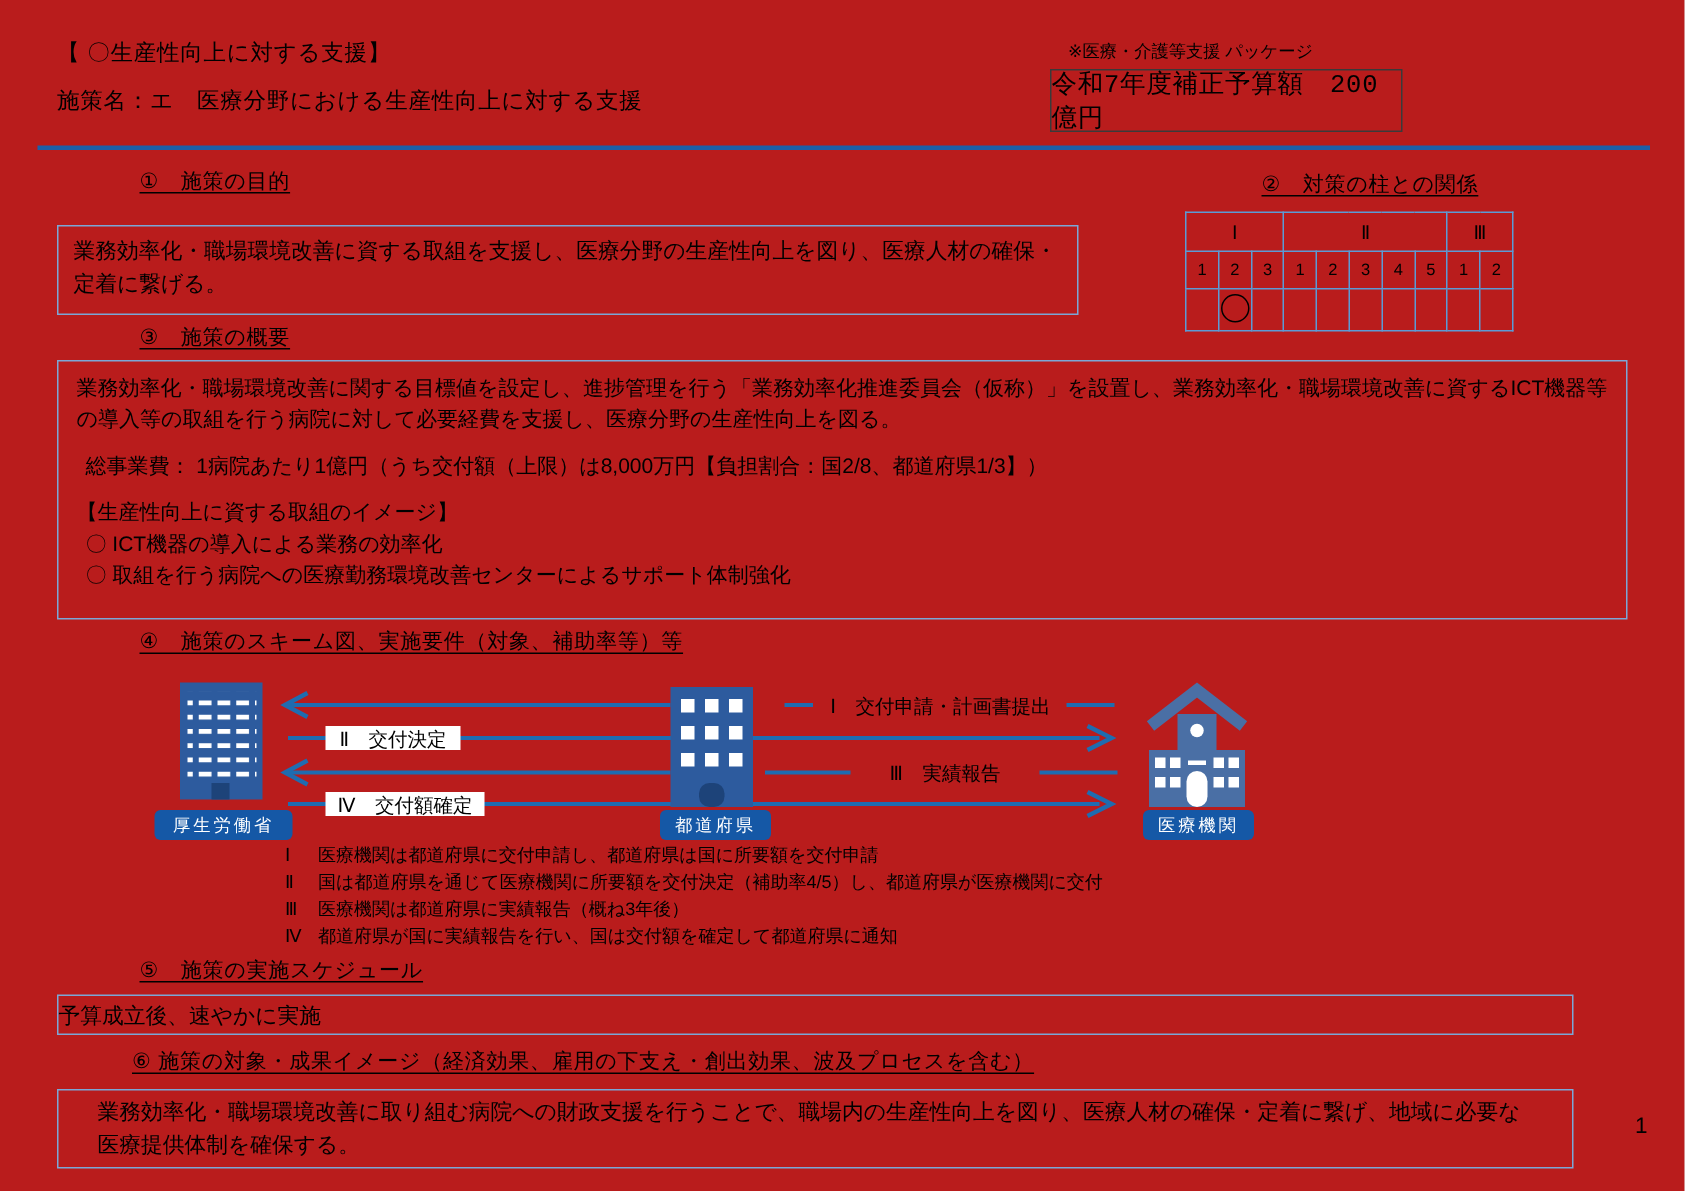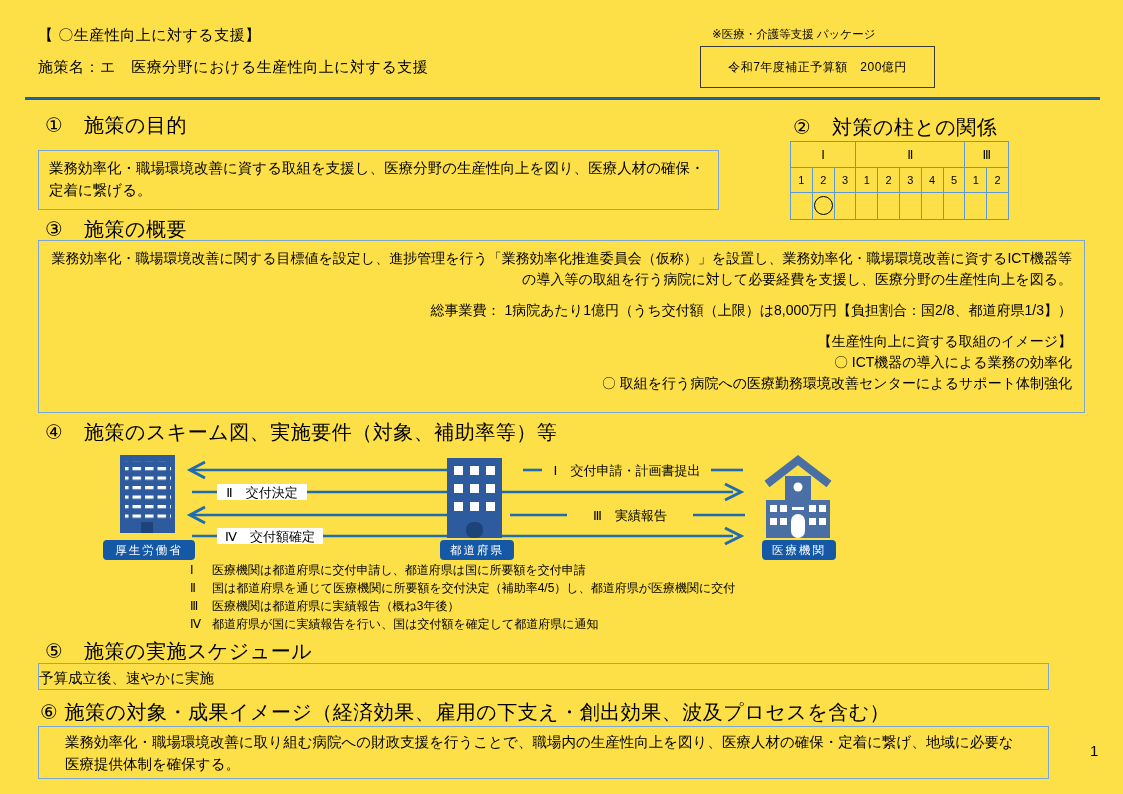--- a/index.html
+++ b/index.html
@@ -1,39 +1,39 @@
 <!DOCTYPE html>
 <html><head>
 <meta charset="utf-8">
 <style>
   html,body{margin:0;padding:0;background:#e9e9e9;}
   .page{
-    position:relative;width:1123px;height:794px;background:#fde047;margin:0 auto;
+    position:relative;width:1123px;height:794px;background:#b91c1c;margin:0 auto;
     font-family:"Liberation Sans","DejaVu Sans",sans-serif;color:#000;overflow:hidden;
   }
   .abs{position:absolute;}
   .title-line{font-size:15px;letter-spacing:.5px;}
   .pkg-note{font-size:11.5px;}
   .budget-box{
     width:233px;height:40px;border:1.5px solid #3a3a3a;display:flex;align-items:center;justify-content:center;
-    font-size:12px;letter-spacing:.5px;
+    font-size:17px;letter-spacing:.5px;font-family:Liberation Mono, monospace;
   }
   .dept{font-size:13.5px;text-align:right;line-height:1.45;}
   .divider{height:3px;background:#1e5fa9;}
-  .sec-heading{font-size:20px;text-underline-offset:3px;letter-spacing:.5px;white-space:nowrap;}
+  .sec-heading{font-size:14px;text-decoration:underline;text-underline-offset:3px;letter-spacing:.5px;white-space:nowrap;margin-left:48px;}
   .txt-box{border:1.5px solid #7ba7d7;box-sizing:border-box;font-size:14.5px;line-height:1.55;padding:6px 10px;}
   
   .pillar-table{border-collapse:collapse;table-layout:fixed;width:219px;}
   .pillar-table td{border:1px solid #5b9bd5;text-align:center;vertical-align:middle;padding:0;}
   .pillar-table .grp td{height:25px;font-size:12.5px;}
   .pillar-table .num td{height:24px;font-size:11px;}
   .pillar-table .mark td{height:25px;}
   .circle-mark{display:inline-block;width:17px;height:17px;border:1.4px solid #000;border-radius:50%;margin-top:3px;}
   
-  .s3{font-size:14px;line-height:1.5;text-align:right;}
+  .s3{font-size:14px;line-height:1.5;}
   .s3 .gap{margin-bottom:10px;}
   .s3 .ind1{margin-left:6px;}
   .s3 .ind2{margin-left:46px;}
   
   .note-row{display:flex;font-size:12px;line-height:18px;}
   .note-num{width:22px;flex:none;}
   .page-num{font-size:15px;}
   svg text{font-family:"Liberation Sans","DejaVu Sans",sans-serif;}
 </style>
 </head>

